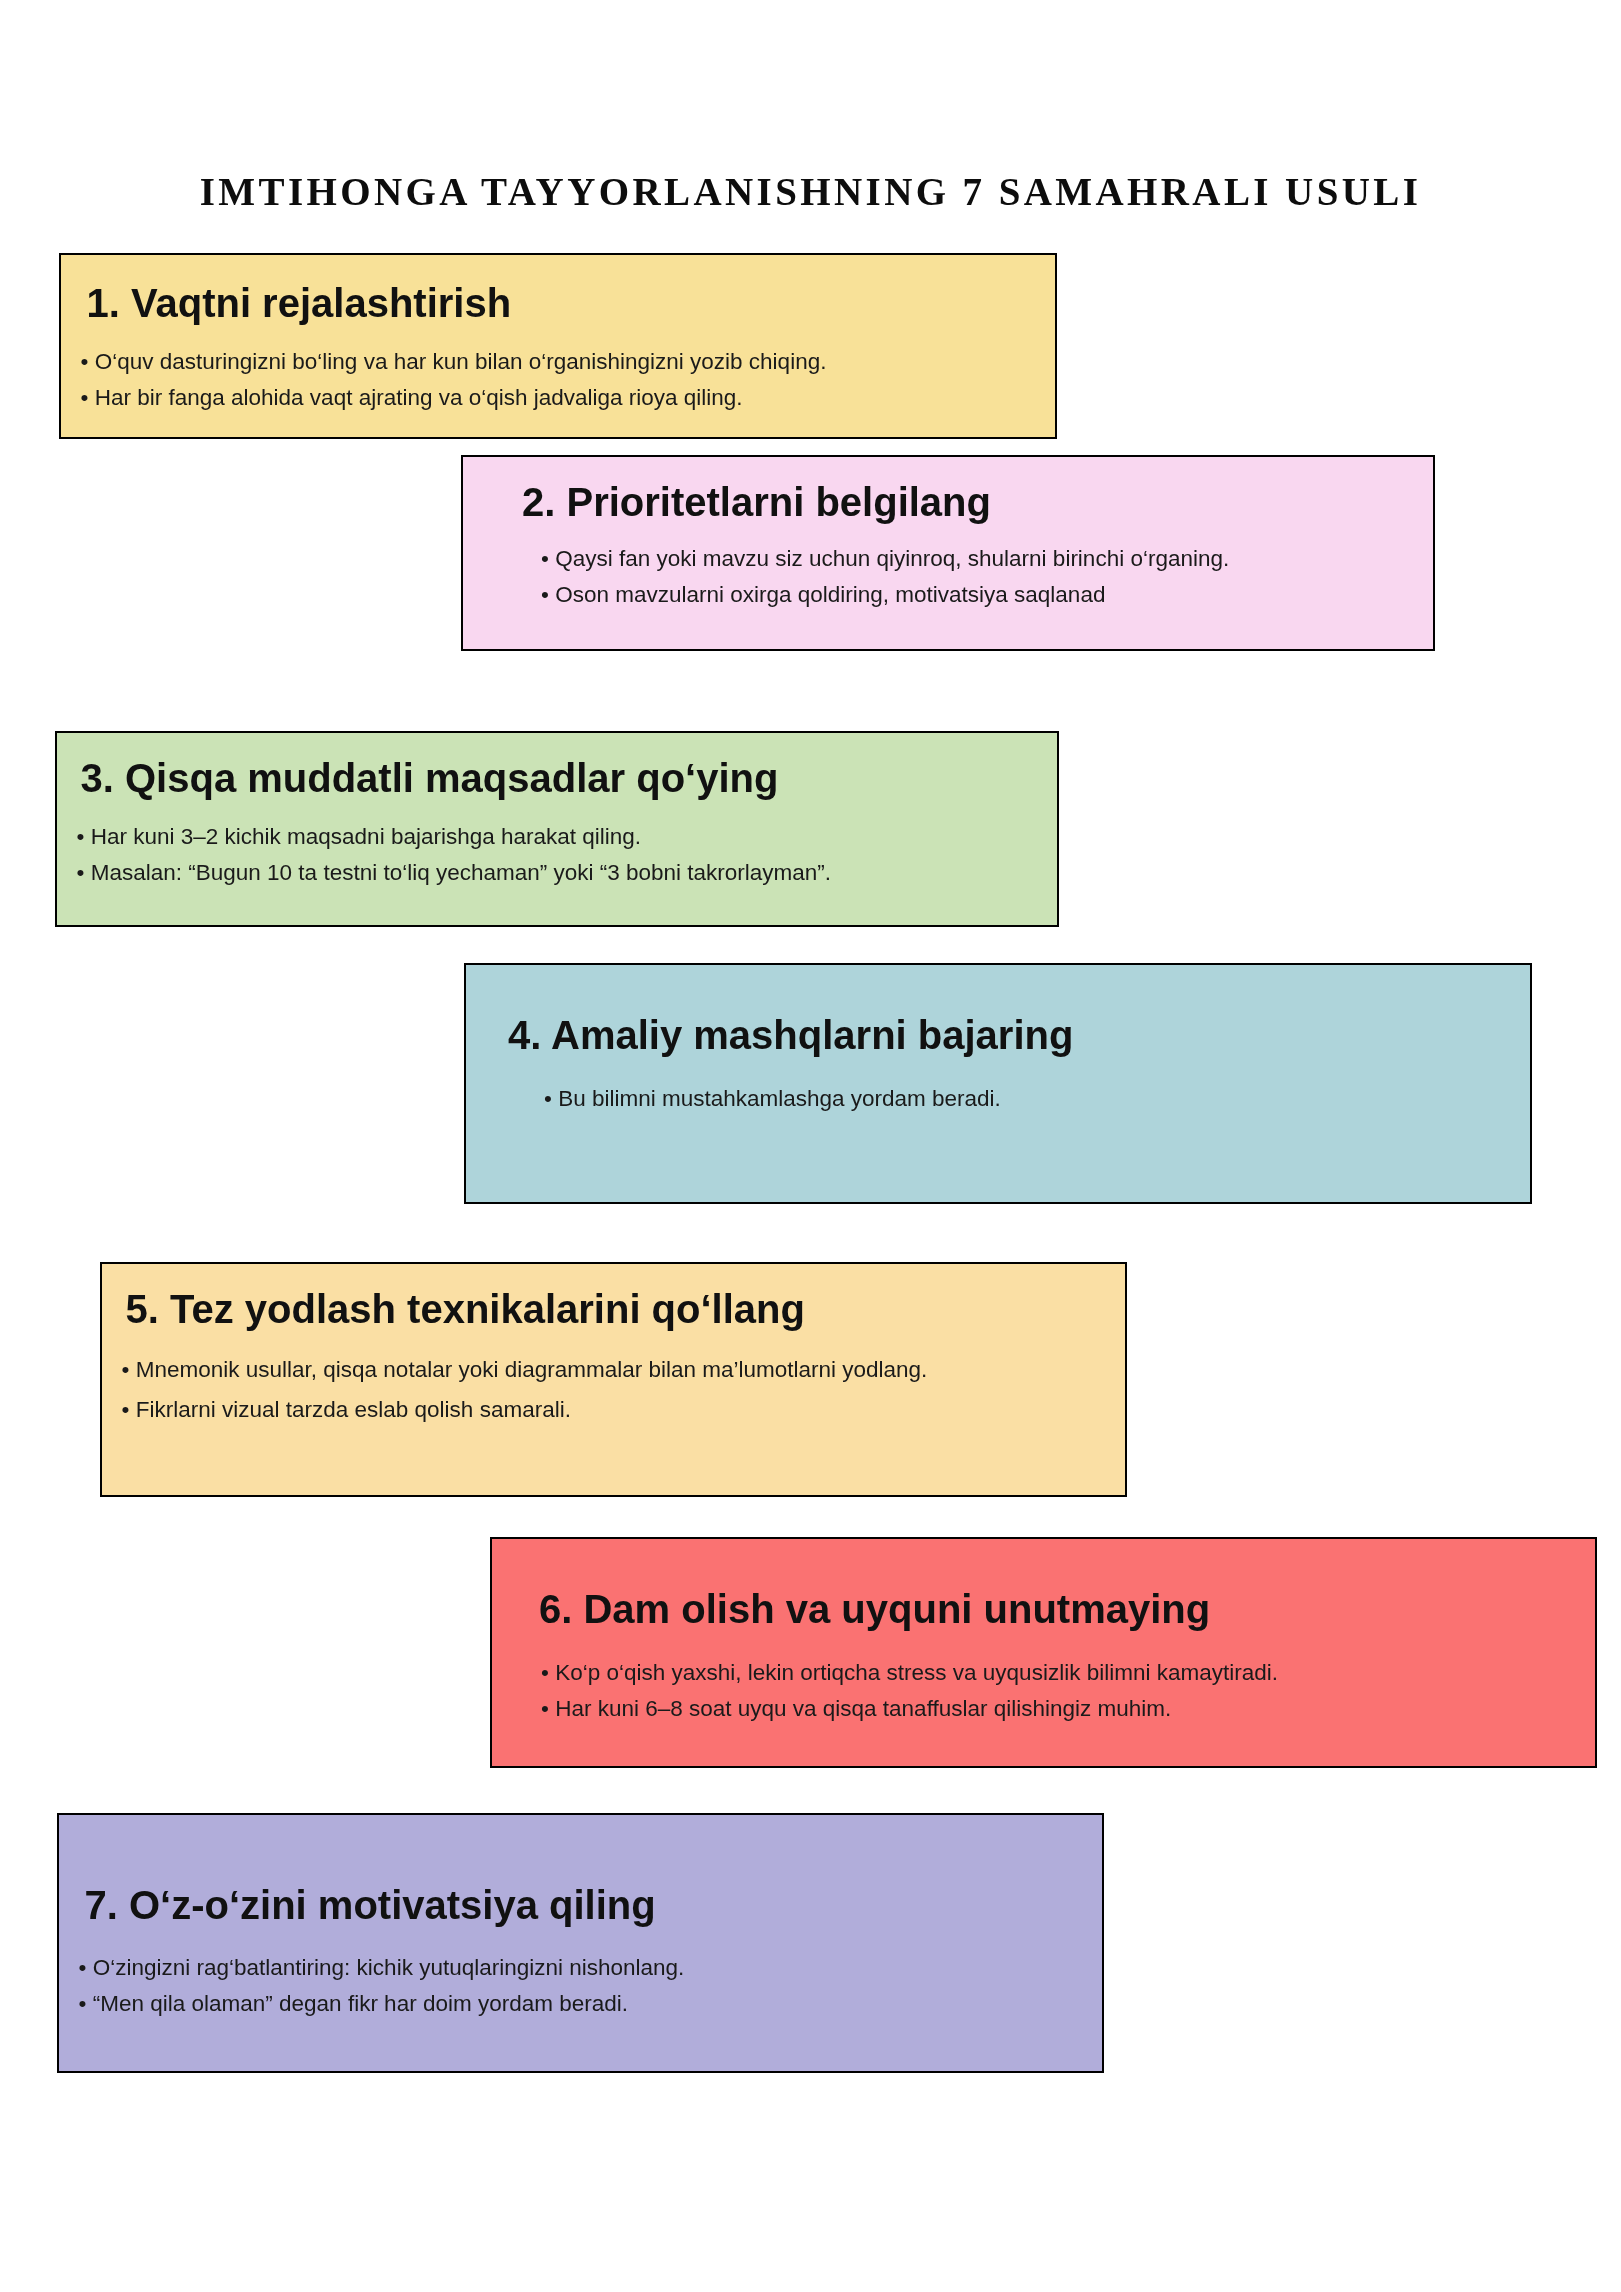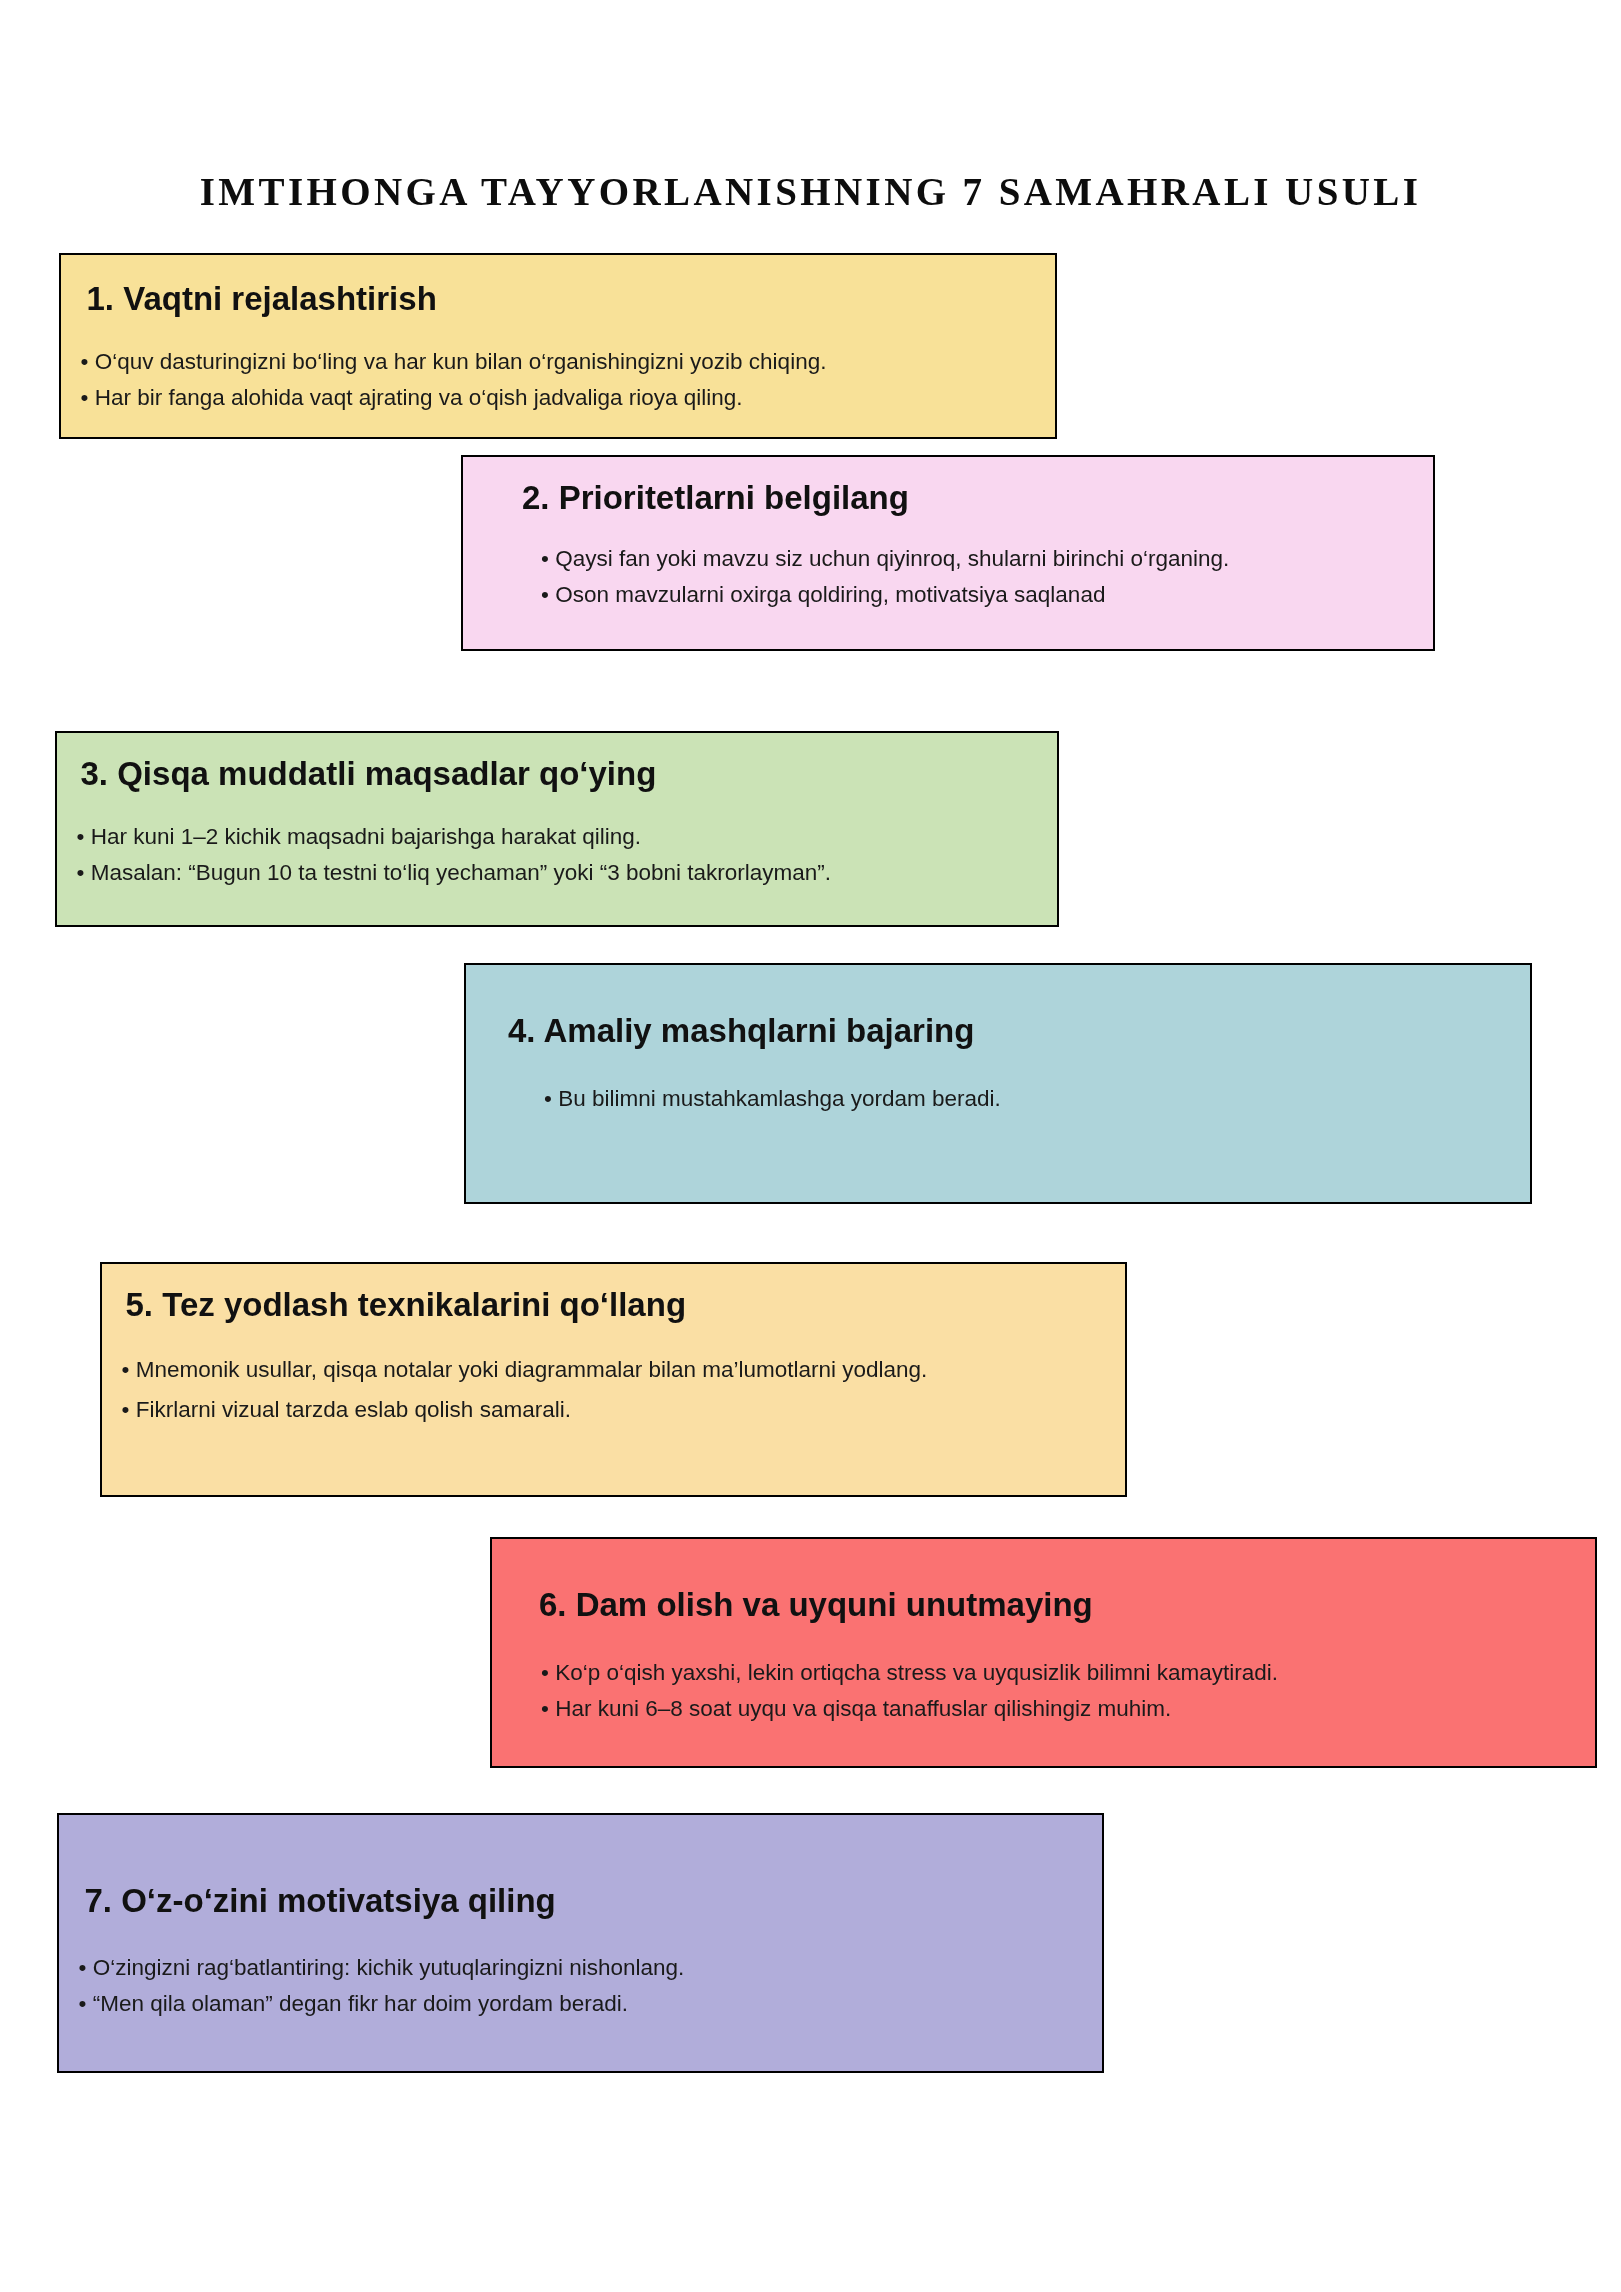--- a/index.html
+++ b/index.html
@@ -42,21 +42,21 @@
   
   .card {
     position: absolute;
     box-sizing: border-box;
     border: 2.9px solid #000000;
     padding: 0;
   }
   .card-title {
     font-family: "Liberation Sans", sans-serif;
     font-weight: 700;
-    font-size: 33px;
+    font-size: 40px;
     line-height: 1.18;
     color: #111111;
     margin: 0;
     white-space: nowrap;
   }
   .bullets {
     list-style: none;
     margin: 0;
     padding: 0;
   }
@@ -153,21 +153,21 @@
     <h2 class="card-title">2. Prioritetlarni belgilang</h2>
     <ul class="bullets">
       <li>Qaysi fan yoki mavzu siz uchun qiyinroq, shularni birinchi o‘rganing.</li>
       <li>Oson mavzularni oxirga qoldiring, motivatsiya saqlanad</li>
     </ul>
   </section>
 
   <section class="card" id="card-3" style="background: rgb(203, 227, 182); border-color: rgb(0, 0, 0);">
     <h2 class="card-title">3. Qisqa muddatli maqsadlar qo‘ying</h2>
     <ul class="bullets">
-      <li>Har kuni 1–2 kichik maqsadni bajarishga harakat qiling.</li>
+      <li>Har kuni 3–2 kichik maqsadni bajarishga harakat qiling.</li>
       <li>Masalan: “Bugun 10 ta testni to‘liq yechaman” yoki “3 bobni takrorlayman”.</li>
     </ul>
   </section>
 
   <section class="card" id="card-4" style="background: rgb(174, 212, 218); border-color: rgb(0, 0, 0);">
     <h2 class="card-title">4. Amaliy mashqlarni bajaring</h2>
     <ul class="bullets">
       <li>Bu bilimni mustahkamlashga yordam beradi.</li>
     </ul>
   </section>

